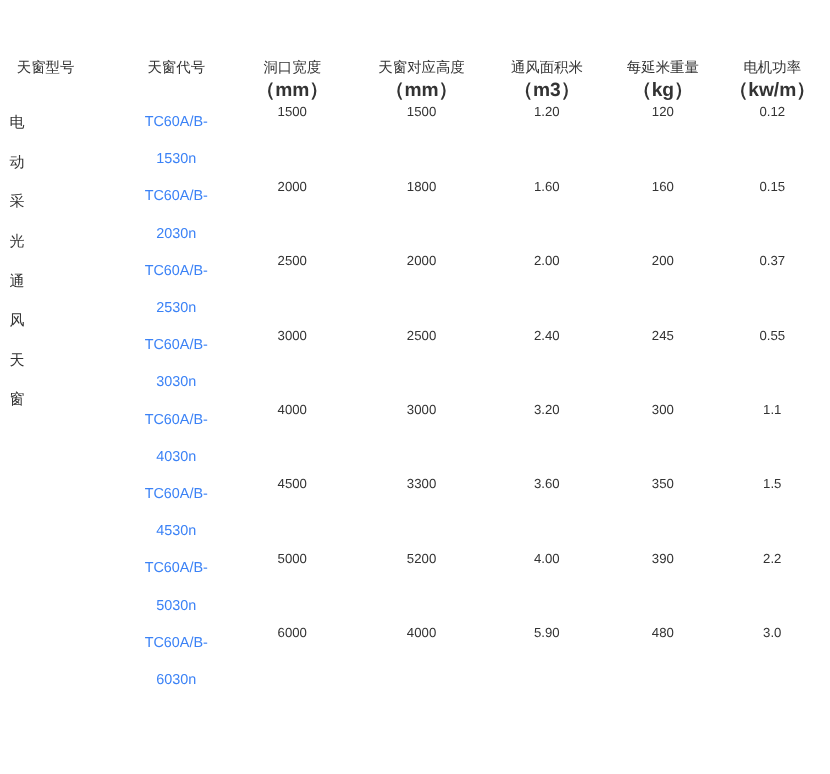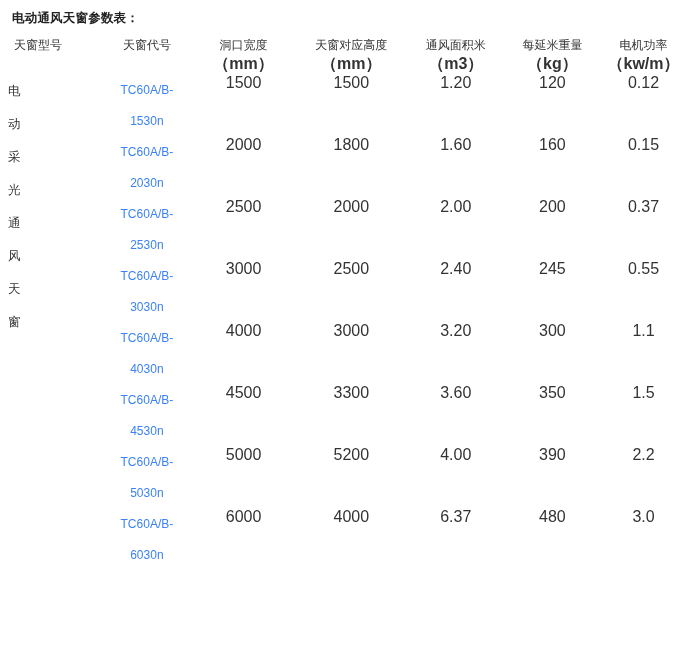--- a/index.html
+++ b/index.html
@@ -27,20 +27,21 @@
     color: #222222;
     padding: 2px 0 10px 12px;
     letter-spacing: 0.2px;
   }
   table.param-table {
     width: 680px;
     margin-left: 8px;
     border-collapse: collapse;
     font-size: 12px;
     color: #333333;
+    margin-top: 40px;
   }
   table.param-table th,
   table.param-table td {
     border: none;
     padding: 0;
     vertical-align: top;
   }
   
   .hdr-cell {
     font-size: 12px;
@@ -83,37 +84,36 @@
     line-height: 31px;
     padding-top: 6px;
     padding-bottom: 6px;
   }
   .model .m-l1, .model .m-l2 {
     display: block;
     white-space: nowrap;
   }
   .num {
     text-align: center;
-    font-size: 16px;
+    font-size: 11px;
     color: #333333;
     padding-top: 6px;
     line-height: 16px;
   }
   .c-width  { width: 96px; }
   .c-height { width: 98px; }
   .c-area   { width: 90px; }
   .c-weight { width: 84px; text-align: center; }
   .c-power  { width: 80px; }
 </style>
 </head>
 <body>
 
 <div class="page">
 
-  <div class="doc-title">电动通风天窗参数表：</div>
 
   <table class="param-table">
     <thead>
       <tr>
         <th class="hdr-cell first">天窗型号</th>
         <th class="hdr-cell">天窗代号</th>
         <th class="hdr-cell">洞口宽度</th>
         <th class="hdr-cell">天窗对应高度</th>
         <th class="hdr-cell">通风面积米</th>
         <th class="hdr-cell">每延米重量</th>
@@ -217,20 +217,20 @@
         <td class="num c-weight">390</td>
         <td class="num c-power">2.2</td>
       </tr>
       <tr>
         <td class="model">
           <span class="m-l1">TC60A/B-</span>
           <span class="m-l2">6030n</span>
         </td>
         <td class="num c-width">6000</td>
         <td class="num c-height">4000</td>
-        <td class="num c-area">6.37</td>
+        <td class="num c-area">5.90</td>
         <td class="num c-weight">480</td>
         <td class="num c-power">3.0</td>
       </tr>
     </tbody>
   </table>
 
 </div>
 
 </body></html>

